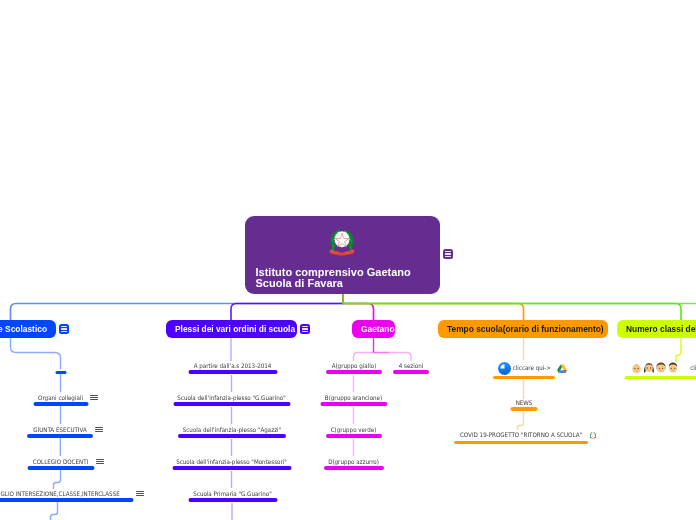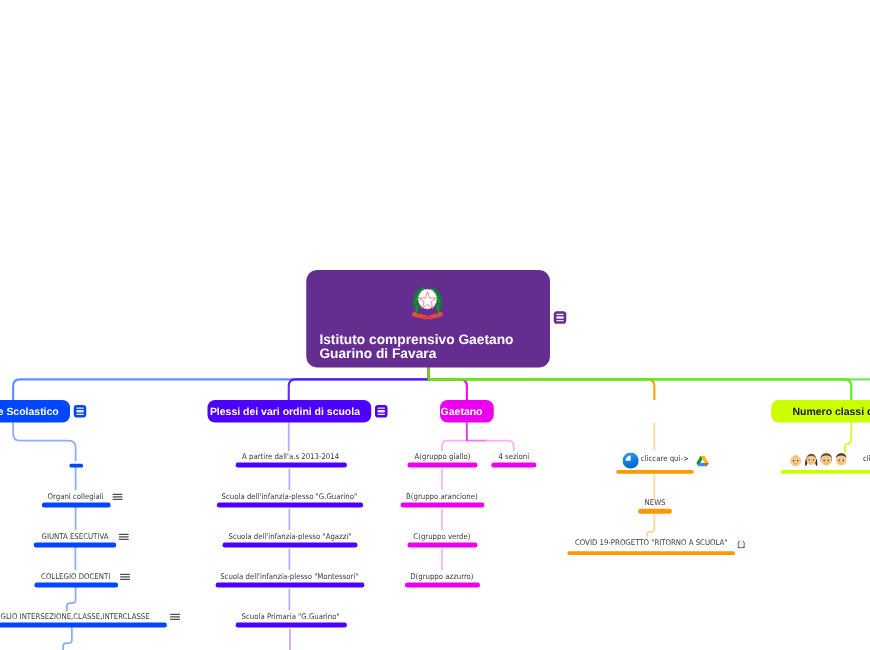--- a/index.html
+++ b/index.html
@@ -6,21 +6,21 @@
 body{width:696px;height:520px;font-family:"Liberation Sans",sans-serif;overflow:hidden;position:relative;}
 #map{position:absolute;left:0;top:0;width:696px;height:520px;background:#ffffff;}
 svg#edges{position:absolute;left:0;top:0;width:696px;height:520px;}
 
 
 #root{position:absolute;left:245px;top:216px;width:195px;height:78px;border-radius:9px;background:#662D91;}
 #root-emblem{position:absolute;left:50%;top:9px;margin-left:-17px;width:34px;height:34px;}
 #root-title{position:absolute;left:10.5px;top:51px;right:8px;color:#ffffff;font-weight:bold;font-size:11px;line-height:11px;}
 
 
-.pill{position:absolute;height:18px;border-radius:6px;display:flex;align-items:center;justify-content:flex-end;font-weight:bold;font-size:8.4px;white-space:nowrap;box-sizing:border-box;padding:0 9px;}
+.pill{position:absolute;height:18px;border-radius:6px;display:flex;align-items:center;justify-content:flex-start;font-weight:bold;font-size:8.4px;white-space:nowrap;box-sizing:border-box;padding:0 9px;}
 .hamb{position:absolute;width:10px;height:10px;border-radius:2.5px;}
 .hamb i{display:block;position:absolute;left:2px;right:2px;height:1.3px;border-radius:.6px;background:#ece6f7;}
 
 
 .leaf{position:absolute;height:14px;}
 .leaf .lbl{position:absolute;white-space:nowrap;font-family:"DejaVu Sans",sans-serif;font-stretch:condensed;font-size:6.2px;color:#3a3a3a;line-height:7px;left:50%;transform:translateX(-50%);top:0;}
 .leaf .ul{position:absolute;height:3.8px;border-radius:1.9px;left:50%;transform:translateX(-50%);top:8.4px;}
 .lmenu{position:absolute;width:8px;height:7px;}
 .lmenu i{display:block;position:absolute;left:0;right:0;height:1.05px;background:#4f4f4f;border-radius:.5px;}
 .ic-pie,.ic-drive,.ic-emblem,.ic-face{position:absolute;display:block;line-height:0;}
@@ -98,21 +98,21 @@
           <path d="M38 46 C31 51 27 60 27 69 C34 64 38 55 38 46 Z" fill="#0d7a33"></path>
           <path d="M62 46 C69 51 73 60 73 69 C66 64 62 55 62 46 Z" fill="#0d7a33"></path>
 
           <path d="M50 19 L54 21 L58 20 L61 23 L65 24 L66 28 L70 30 L70 34 L73 37 L72 41 L74 45 L72 49 L73 53 L70 56 L69 60 L66 62 L64 66 L60 66 L57 69 L53 68 L50 71 L47 68 L43 69 L40 66 L36 66 L34 62 L31 60 L30 56 L27 53 L28 49 L26 45 L28 41 L27 37 L30 34 L30 30 L34 28 L35 24 L39 23 L42 20 L46 21 Z" fill="#ffffff"></path>
           <circle cx="50" cy="45" r="21" fill="#ffffff"></circle>
 
           <path d="M50 26 L55.2 42 L72 42 L58.4 51.9 L63.6 67.9 L50 58 L36.4 67.9 L41.6 51.9 L28 42 L44.8 42 Z" fill="none" stroke="#e4868c" stroke-width="2.4"></path>
         </g>
       </svg>
     </div>
-    <div id="root-title"><span>Istituto comprensivo Gaetano</span><br><span>Guarino di Favara</span></div>
+    <div id="root-title"><span>Istituto comprensivo Gaetano</span><br><span>Scuola di Favara</span></div>
   </div>
   <div id="root-menu" class="hamb" style="left:443px;top:249px;background:#662D91;">
       <i style="top:2px"></i>
       <i style="top:4.4px"></i>
       <i style="top:6.8px"></i>
     </div>
 
   <div class="pill" style="left:-8px;top:320px;width:64px;background:#0047FF;color:#ffffff;justify-content:flex-end;">
       <span>te Scolastico</span>
     </div>
@@ -211,20 +211,23 @@
   </div>
   <div class="leaf" style="left:353.5px;top:426px;">
     <span class="lbl">C(gruppo verde)</span>
     <span class="ul" style="width:56px;background:#EB00F0;"></span>
   </div>
   <div class="leaf" style="left:353.5px;top:458px;">
     <span class="lbl">D(gruppo azzurro)</span>
     <span class="ul" style="width:60px;background:#EB00F0;"></span>
   </div>
 
+  <div class="pill" style="left:438px;top:320px;width:170px;background:#FF9900;color:#1a1a1a;">
+      <span>Tempo scuola(orario di funzionamento)</span>
+    </div>
 
   <div class="leaf" style="left:524px;top:362px;">
     <span class="lbl" style="left:auto;right:-27px;transform:none;top:1.5px;">cliccare qui-&gt;</span>
     <span class="ul" style="width:62px;background:#FF9900;top:13.6px;"></span>
     <span class="ic-pie" style="left:-26px;top:0;">
       <svg viewBox="0 0 24 24" width="13" height="13">
           <defs>
             <linearGradient id="pg" x1="0" y1="0" x2="0.25" y2="1">
               <stop offset="0" stop-color="#2d9cf5"></stop>
               <stop offset="1" stop-color="#0566d6"></stop>

